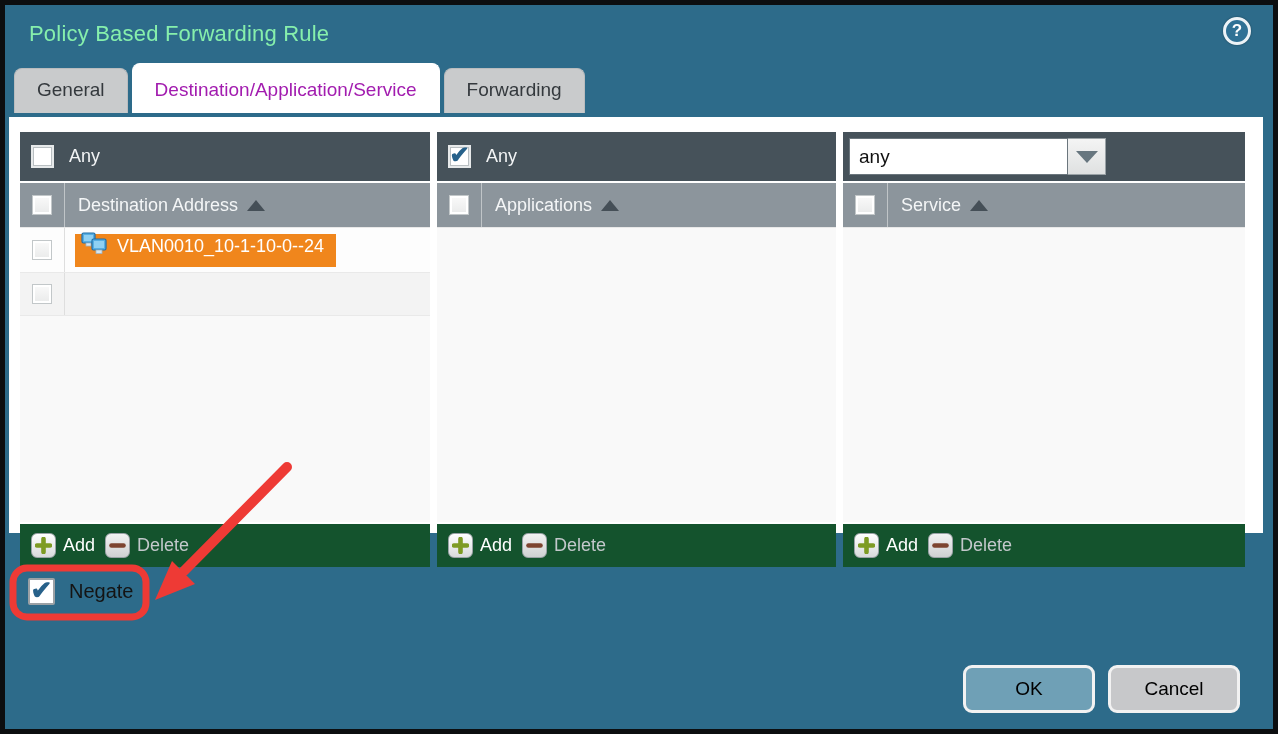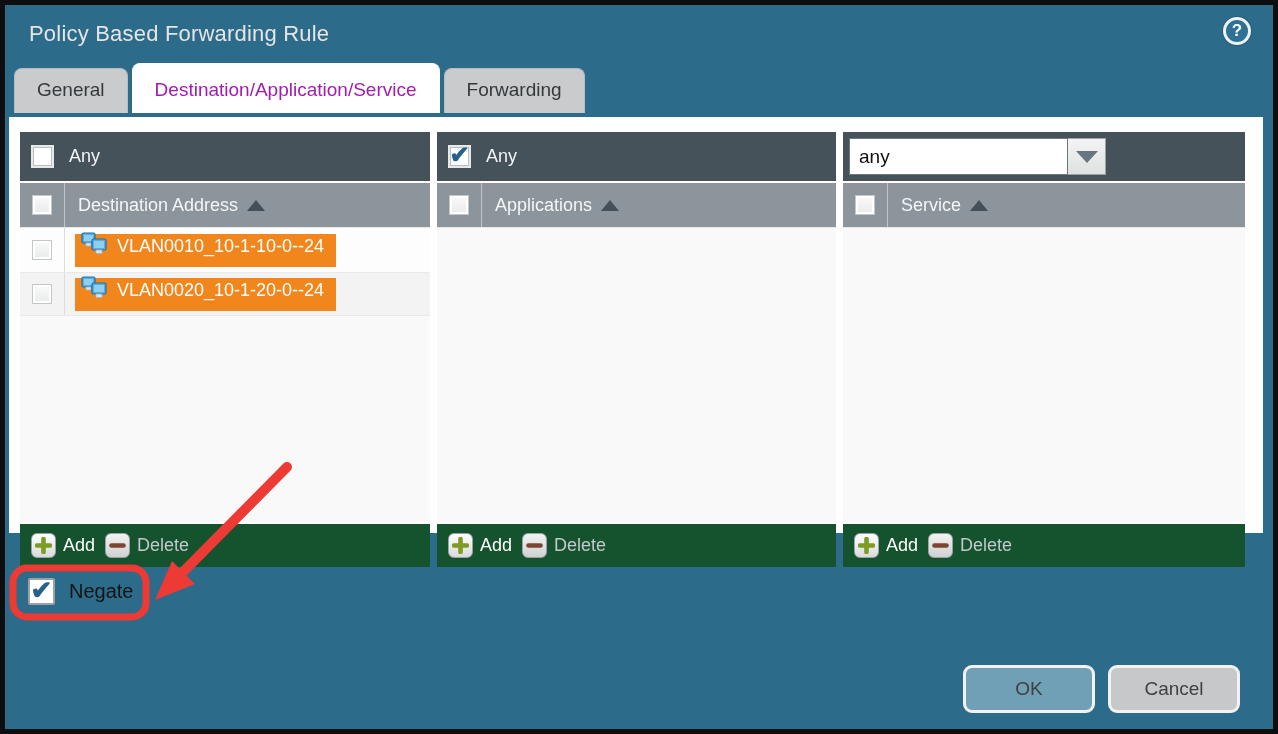--- a/index.html
+++ b/index.html
@@ -3,21 +3,21 @@
 <meta charset="utf-8">
 <style>
   * { margin:0; padding:0; box-sizing:border-box; }
   html,body { width:1278px; height:734px; background:#0c0e10; font-family:"Liberation Sans", sans-serif; }
 
   .dialog { position:absolute; left:0; top:0; width:1278px; height:734px;
             background:#2d6b8a; border:5px solid #0c0e10; overflow:hidden; }
 
   
   .titlebar { height:58px; display:flex; align-items:center; padding-left:24px; }
-  .title { color:#e5e5e5; font-size:22px; letter-spacing:.2px; }
+  .title { color:#86efac; font-size:22px; letter-spacing:.2px; }
   .help-btn { position:absolute; top:12px; right:22px; width:28px; height:28px; border-radius:50%;
               background:#2f7195; border:3px solid #ecf3f7; color:#fff; font-weight:bold;
               font-size:17px; display:flex; align-items:center; justify-content:center; cursor:pointer;
               box-shadow:0 0 2px rgba(0,0,0,.4); }
 
   
   .tabs { display:flex; align-items:flex-end; padding-left:9px; height:50px; }
   .tab { background:#c9cbcc; color:#34393d; font-size:19px; padding:10px 22px 12px;
          border-radius:8px 8px 0 0; margin-right:4px; cursor:pointer; border:1px solid #b9bcbe; border-bottom:none; }
   .tab.active { background:#ffffff; color:#a21caf; padding-top:15px; border-color:#fff; }
@@ -73,21 +73,21 @@
             border-left:none; display:flex; align-items:center; justify-content:center; }
   .dd-arrow { width:0; height:0; border-left:11px solid transparent; border-right:11px solid transparent;
               border-top:12px solid #67767f; }
 
   
   .negate-row { position:absolute; left:19px; top:461px; display:flex; align-items:center; }
   .negate-row .lbl { color:#141414; font-size:20px; margin-left:14px; }
 
   
   .btn { position:absolute; height:48px; width:132px; border-radius:9px; border:3px solid #f2f2f2;
-         font-size:19px; color:#404040; display:flex; align-items:center; justify-content:center;
+         font-size:19px; color:#000000; display:flex; align-items:center; justify-content:center;
          cursor:pointer; font-family:"Liberation Sans", sans-serif; }
   .btn-ok { left:958px; top:660px; background:#6fa0b6; }
   .btn-cancel { left:1103px; top:660px; background:#c7c8ca; }
 
   
   .annotation { position:absolute; left:-5px; top:-5px; width:1278px; height:734px; pointer-events:none; z-index:20; }
 </style>
 </head>
 <body>
 
@@ -137,33 +137,20 @@
                   <rect x="15" y="18" width="6" height="3.5" fill="#d7e6ef" stroke="#9db4c2" stroke-width="0.8"></rect>
                 </svg>
               </span>
               <span>VLAN0010_10-1-10-0--24</span>
             </span>
           </div>
           <div class="lrow even">
             <span class="row-cbcell">
               <span class="cb cb-sm"></span>
             </span>
-            <span class="tag">
-              <span class="net">
-                <svg width="27" height="23" viewBox="0 0 27 23">
-                  <rect x="1" y="1" width="13" height="10" rx="1.5" fill="#57aee2" stroke="#1f6ea8" stroke-width="1.2"></rect>
-                  <rect x="3" y="3" width="9" height="6" fill="#8fd0f2"></rect>
-                  <rect x="5" y="11" width="5" height="3" fill="#d7e6ef" stroke="#9db4c2" stroke-width="0.8"></rect>
-                  <rect x="11" y="7" width="14" height="11" rx="1.5" fill="#57aee2" stroke="#1f6ea8" stroke-width="1.2"></rect>
-                  <rect x="13" y="9" width="10" height="7" fill="#8fd0f2"></rect>
-                  <rect x="15" y="18" width="6" height="3.5" fill="#d7e6ef" stroke="#9db4c2" stroke-width="0.8"></rect>
-                </svg>
-              </span>
-              <span>VLAN0020_10-1-20-0--24</span>
-            </span>
           </div>
         </div>
         <div class="col-footer">
           <span class="ftr-btn">
             <span class="icon-sq">
               <svg width="17" height="17" viewBox="0 0 17 17">
                   <path d="M8.5 2v13M2 8.5h13" stroke="#7e9b24" stroke-width="4.6" stroke-linecap="round"></path>
                 </svg>
             </span>
             <span class="txt">Add</span>

